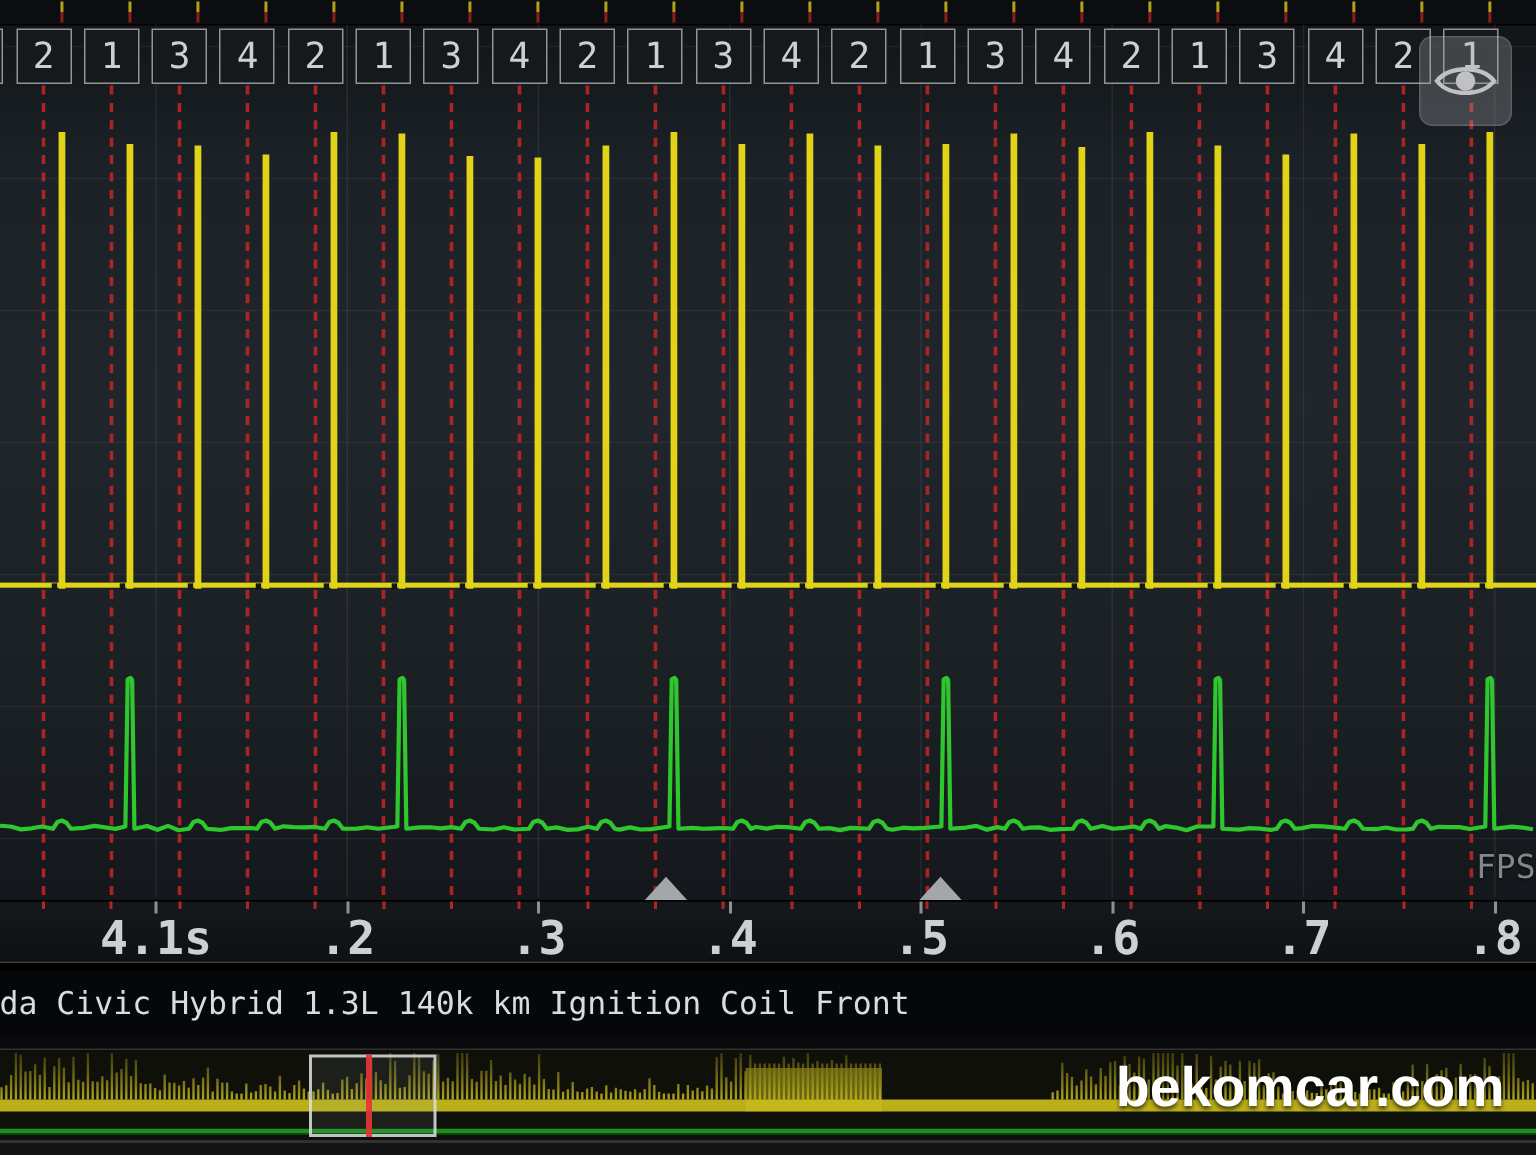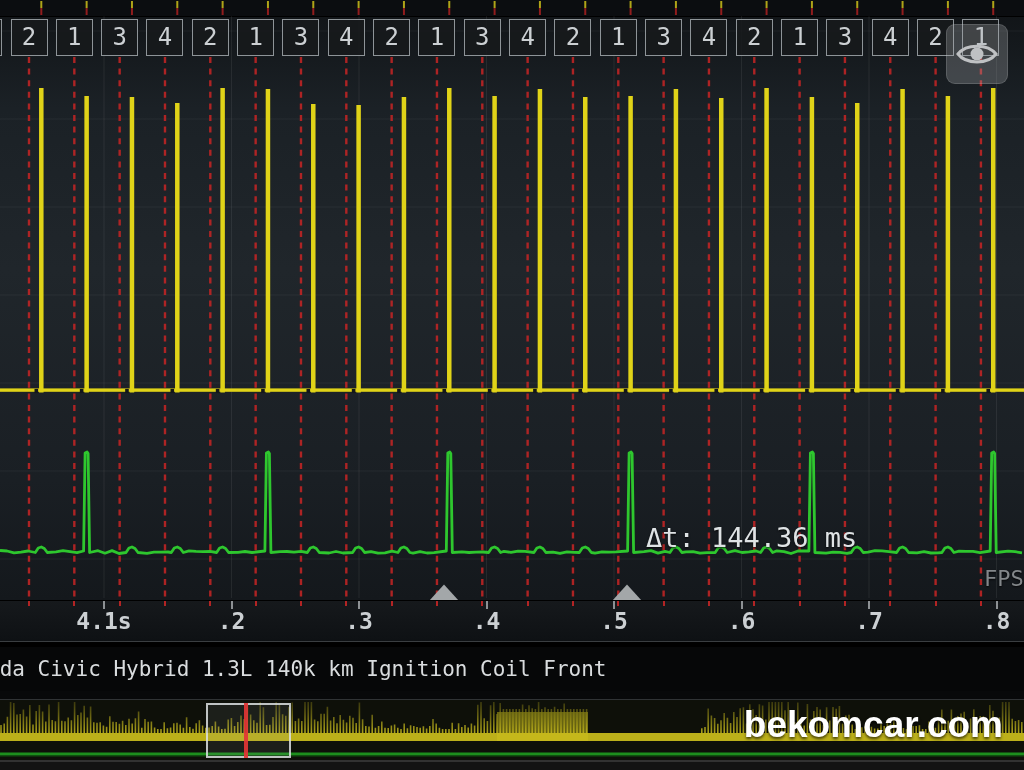--- a/index.html
+++ b/index.html
@@ -16,21 +16,21 @@
   #eye-btn{position:absolute;left:946px;top:24px;width:62px;height:60px;border:1px solid rgba(255,255,255,.14);
            border-radius:9px;background:rgba(165,168,173,.30);padding:0;cursor:pointer;
            display:flex;align-items:center;justify-content:center;}
   .ov{position:absolute;color:#dfe3e5;text-shadow:0 1px 2px rgba(0,0,0,.8);white-space:nowrap;}
   #dt{left:646px;top:522px;font-size:27px;}
   #rpm{left:646px;top:560px;font-size:27px;}
   #fps{left:984px;top:566px;font-size:22px;color:#83878a;}
   
   #axis{position:absolute;left:0;top:600px;width:1024px;height:41px;
         background:linear-gradient(180deg,#16191c,#0e1114);border-top:1px solid #000;box-sizing:border-box;}
-  .axis-label{position:absolute;top:7px;transform:translateX(-50%);font-size:23px;font-weight:bold;color:#ccd0d3;}
+  .axis-label{position:absolute;top:7px;transform:translateX(-50%);font-size:31px;font-weight:bold;color:#ccd0d3;}
   .tick-red{position:absolute;top:0;width:2px;height:5px;background:#b32424;}
   .tick-gray{position:absolute;top:0;width:2px;height:8px;background:#8d9194;}
   
   #sep1{position:absolute;left:0;top:641px;width:1024px;height:6px;background:#000;
         border-top:1px solid #3a3e41;box-sizing:border-box;}
   #titlebar{position:absolute;left:0;top:647px;width:1024px;height:44px;background:#060708;overflow:hidden;}
   #titlebar span{position:absolute;left:-13px;top:0;line-height:44px;font-size:21px;color:#d9dcde;white-space:nowrap;}
   #sep2{position:absolute;left:0;top:691px;width:1024px;height:9px;background:#08090a;
         border-bottom:1px solid #303335;box-sizing:border-box;}
   
@@ -207,21 +207,20 @@
         <div class="badge" style="left: 871.77px;">4</div>
         <div class="badge" style="left: 917.1px;">2</div>
         <div class="badge" style="left: 962.43px;">1</div>
       </div>
     <button id="eye-btn">
       <svg width="44" height="26" viewBox="0 0 44 26">
         <path d="M3,13 C11,2.5 33,2.5 41,13 C33,23.5 11,23.5 3,13 Z" fill="none" stroke="#bfc1c3" stroke-width="3"></path>
         <circle cx="22" cy="13" r="6.5" fill="#bfc1c3"></circle>
       </svg>
     </button>
-    <div class="ov" id="dt">Δt: 144.36 ms</div>
     <div class="ov" id="fps">FPS</div>
   </div>
 
   <div id="axis">
       <div class="axis-label" style="left: 104px;">4.1s</div>
       <div class="tick-gray" style="left: 103px;"></div>
       <div class="axis-label" style="left: 231.5px;">.2</div>
       <div class="tick-gray" style="left: 230.5px;"></div>
       <div class="axis-label" style="left: 359px;">.3</div>
       <div class="tick-gray" style="left: 358px;"></div>

